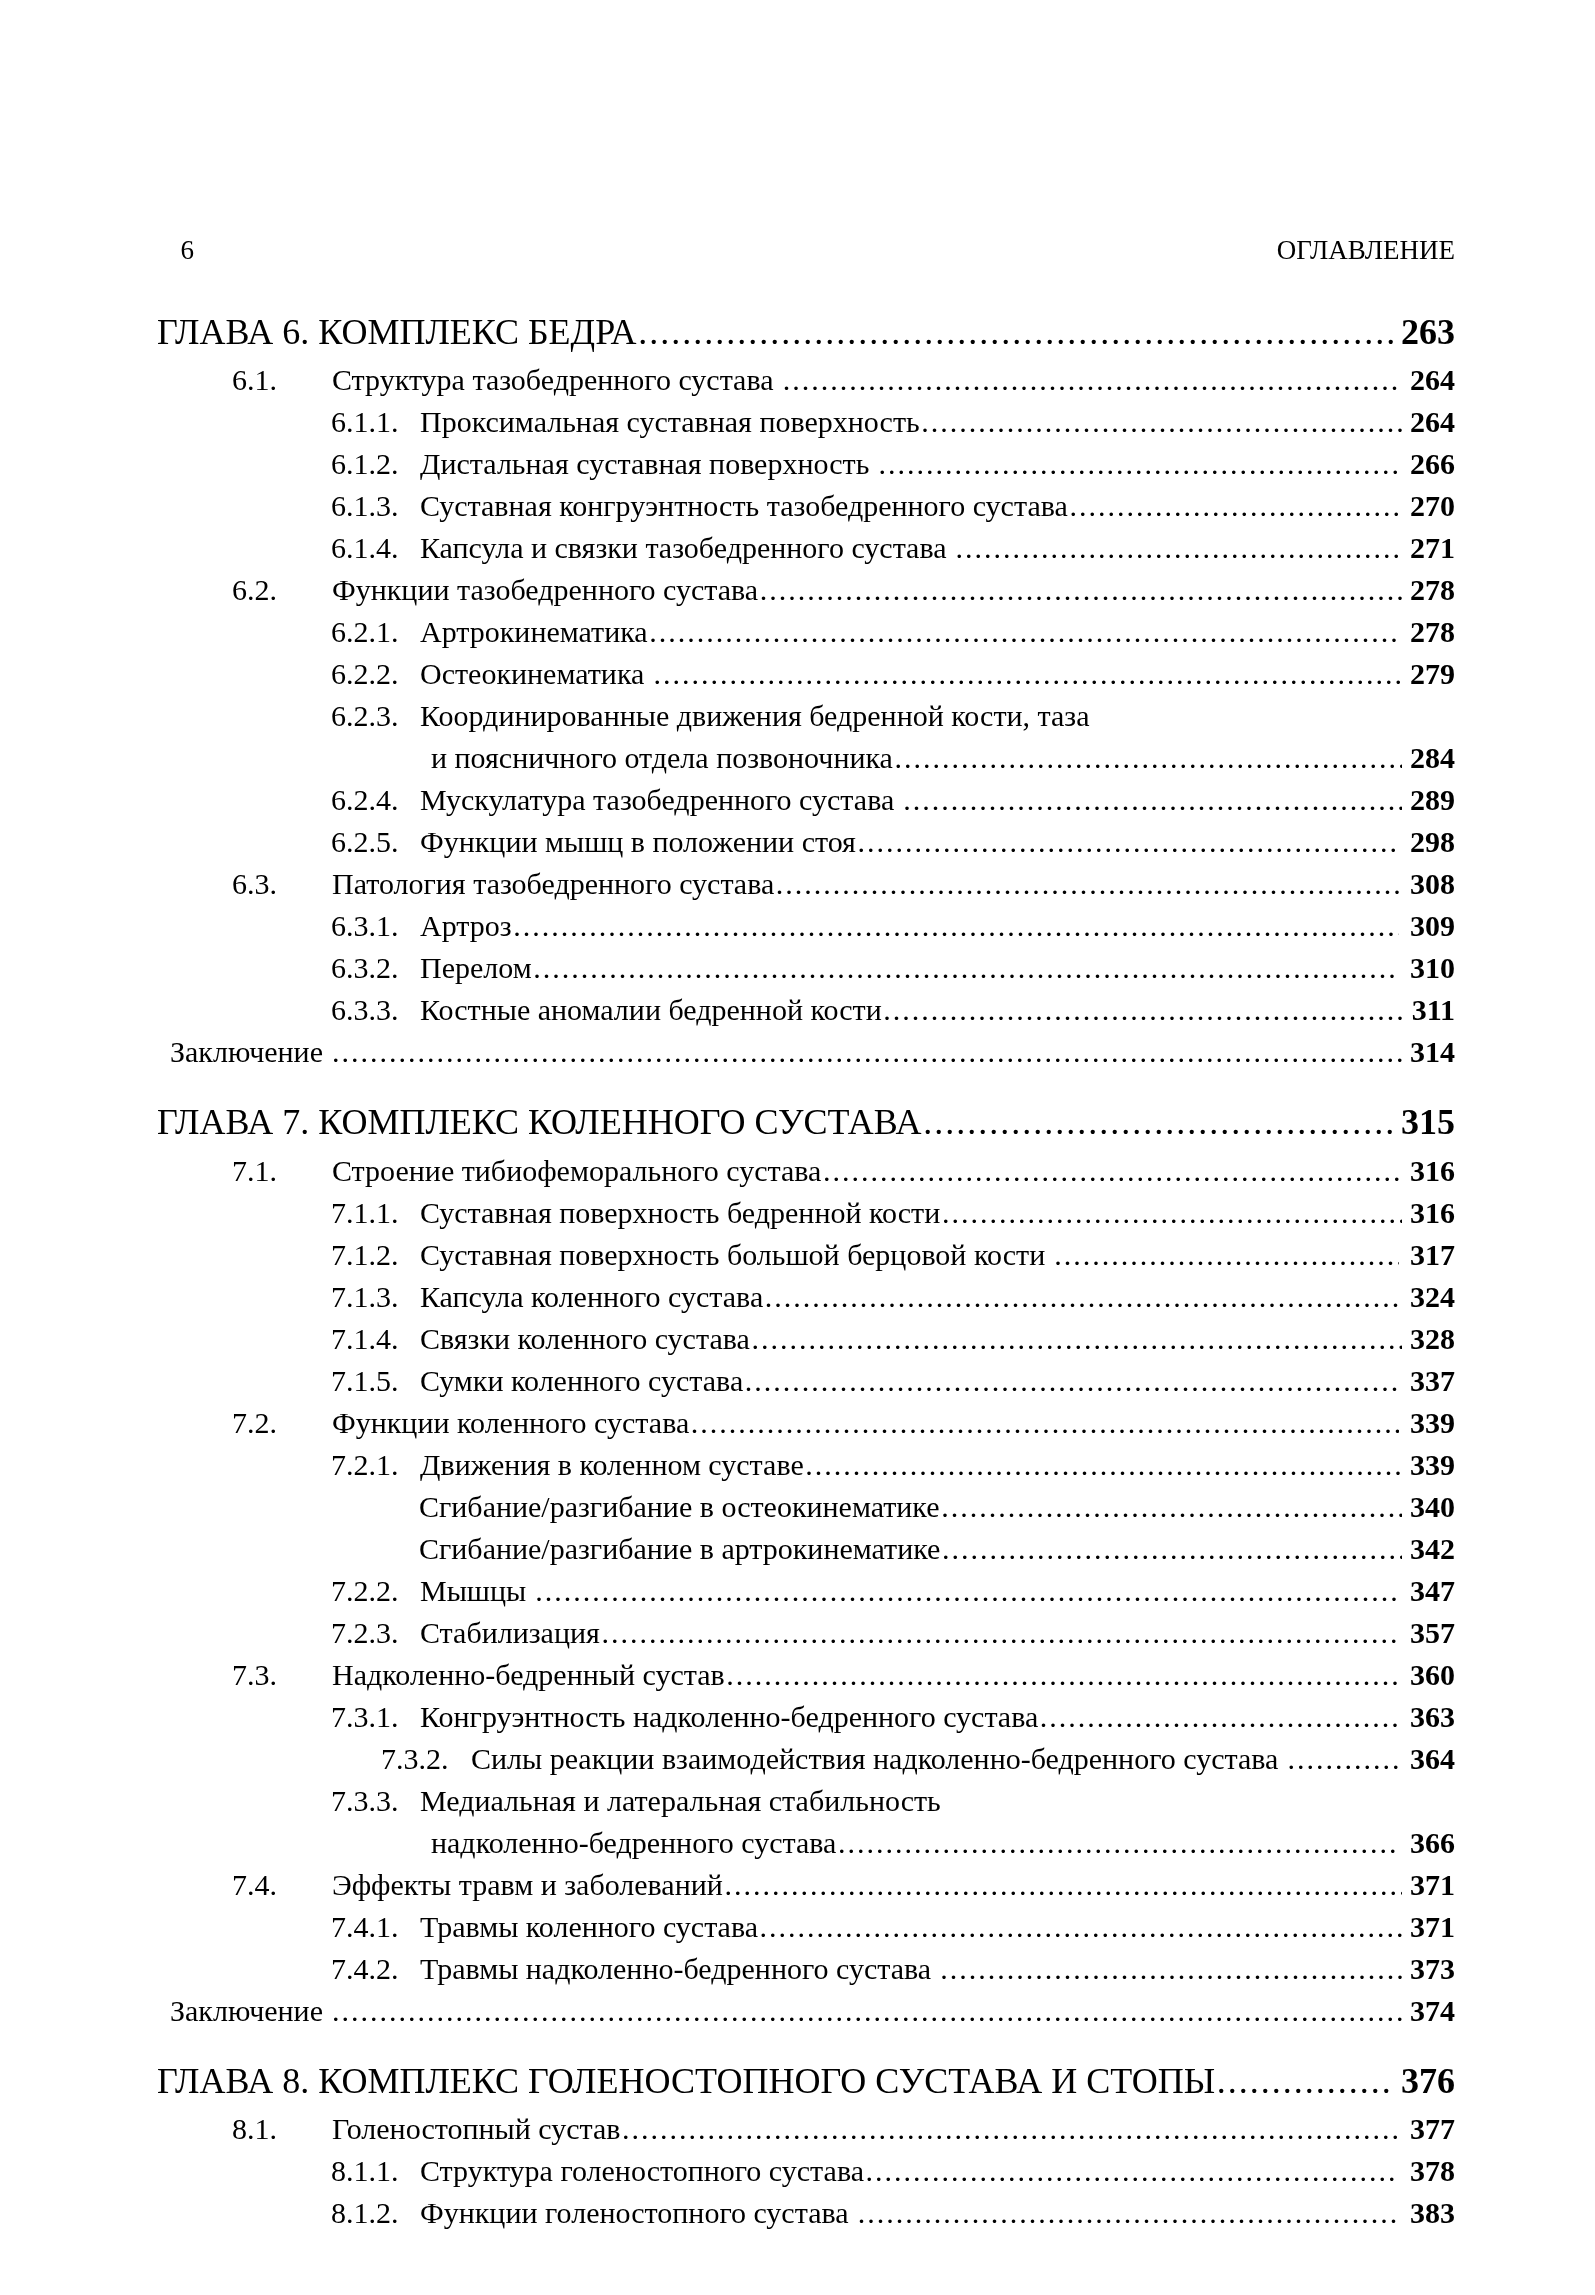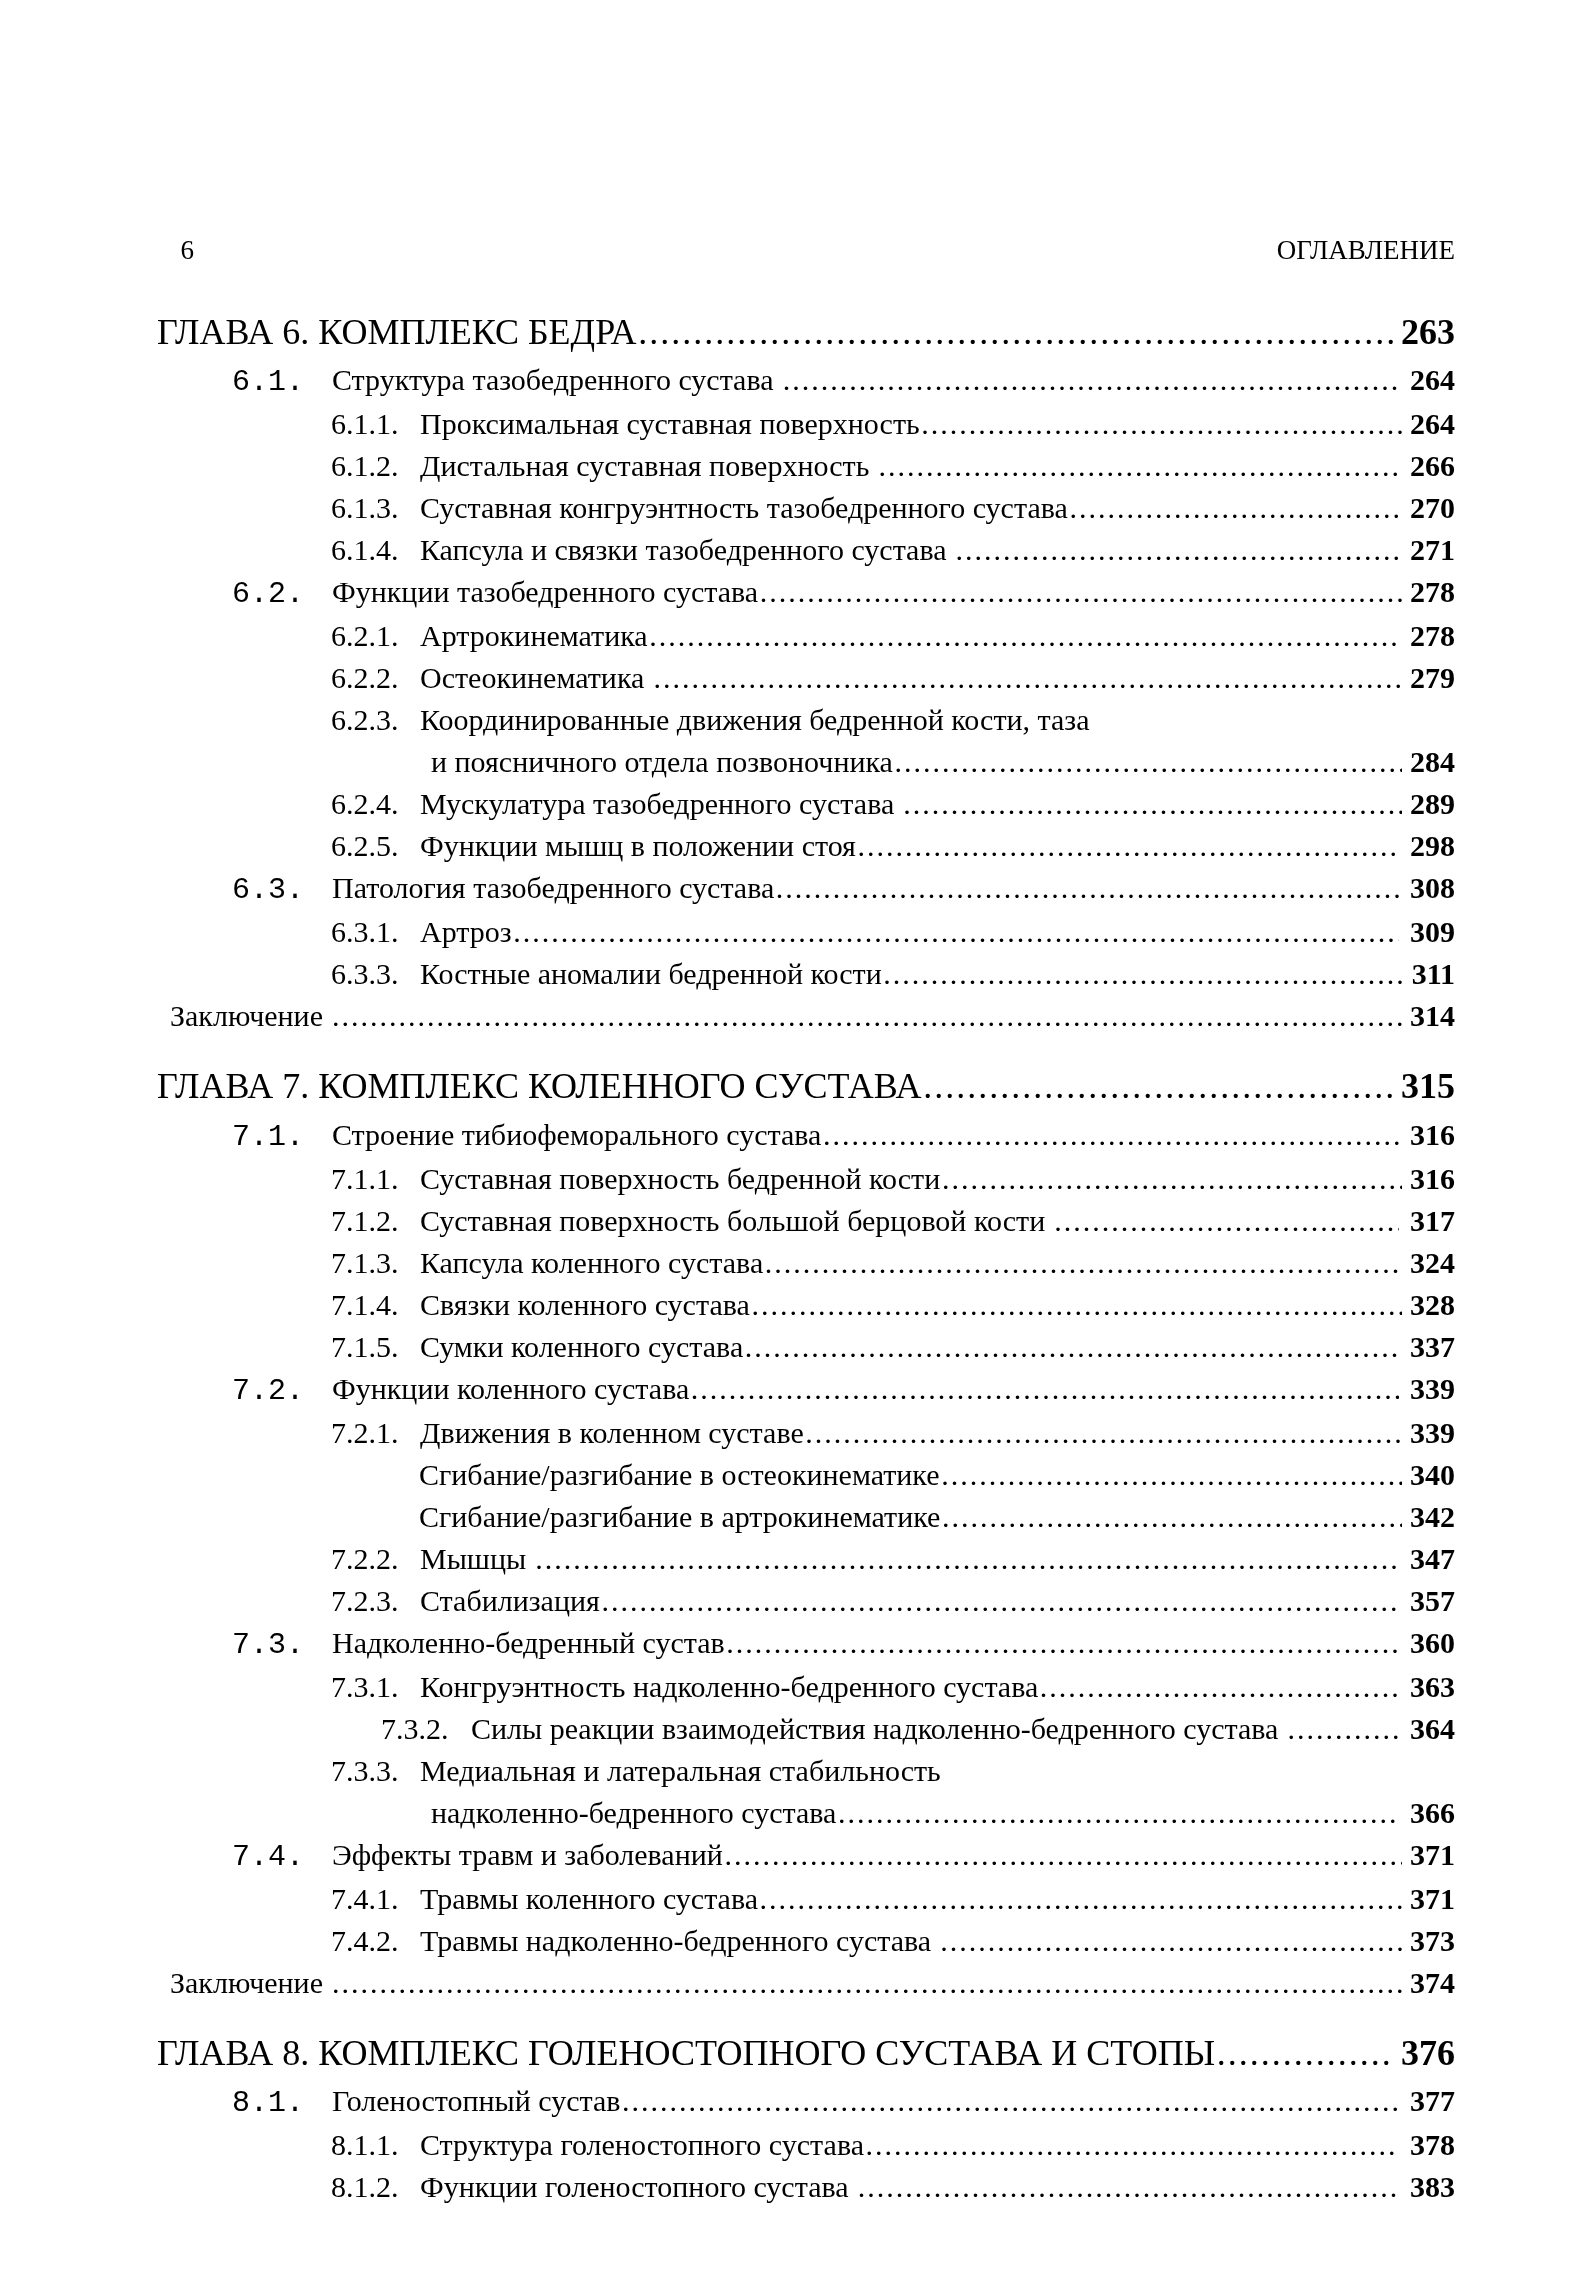--- a/index.html
+++ b/index.html
@@ -33,21 +33,21 @@
   .leader{
     flex:1 1 auto;min-width:0;overflow:hidden;
     white-space:nowrap;margin:0 3.3px 0 1.6px;
   }
   .leader::after{
     content:"........................................................................................................................................................................................";
     letter-spacing:2px;
   }
   .page-no{flex:none;min-width:50px;text-align:right;font-weight:bold;}
   
-  .l1{padding-left:75px;}   .l1 .num{width:100px;font-family:Liberation Mono, monospace;}
+  .l1{padding-left:75px;}   .l1 .num{width:100px;}
   .l2{padding-left:174px;}  .l2 .num{width:89px;}
   .l2x{padding-left:224px;} .l2x .num{width:90px;}
   .sub{padding-left:262px;}
   .cont{padding-left:274px;}
   .concl{padding-left:13px;}
 </style>
 </head>
 <body>
 
 <div class="sheet">
@@ -65,20 +65,21 @@
         <div class="row l2"><span class="num">6.1.4.</span><span class="title">Капсула и связки тазобедренного сустава </span><span class="leader"></span><span class="page-no"> 271</span></div>
         <div class="row l1"><span class="num">6.2.</span><span class="title">Функции тазобедренного сустава</span><span class="leader"></span><span class="page-no">278</span></div>
         <div class="row l2"><span class="num">6.2.1.</span><span class="title">Артрокинематика</span><span class="leader"></span><span class="page-no"> 278</span></div>
         <div class="row l2"><span class="num">6.2.2.</span><span class="title">Остеокинематика </span><span class="leader"></span><span class="page-no">279</span></div>
         <div class="row l2"><span class="num">6.2.3.</span><span class="title">Координированные движения бедренной кости, таза</span></div>
         <div class="row cont"><span class="title">и поясничного отдела позвоночника</span><span class="leader"></span><span class="page-no">284</span></div>
         <div class="row l2"><span class="num">6.2.4.</span><span class="title">Мускулатура тазобедренного сустава </span><span class="leader"></span><span class="page-no">289</span></div>
         <div class="row l2"><span class="num">6.2.5.</span><span class="title">Функции мышц в положении стоя</span><span class="leader"></span><span class="page-no"> 298</span></div>
         <div class="row l1"><span class="num">6.3.</span><span class="title">Патология тазобедренного сустава</span><span class="leader"></span><span class="page-no"> 308</span></div>
         <div class="row l2"><span class="num">6.3.1.</span><span class="title">Артроз</span><span class="leader"></span><span class="page-no"> 309</span></div>
+        <div class="row l2"><span class="num">6.3.2.</span><span class="title">Перелом</span><span class="leader"></span><span class="page-no"> 310</span></div>
         <div class="row l2"><span class="num">6.3.3.</span><span class="title">Костные аномалии бедренной кости</span><span class="leader"></span><span class="page-no">311</span></div>
         <div class="row concl"><span class="title">Заключение </span><span class="leader"></span><span class="page-no">314</span></div>
       </div>
       <div class="chapter">
         <div class="row chapter-row"><span class="title">ГЛАВА 7. КОМПЛЕКС КОЛЕННОГО СУСТАВА</span><span class="leader"></span><span class="page-no">315</span></div>
         <div class="row l1"><span class="num">7.1.</span><span class="title">Строение тибиофеморального сустава</span><span class="leader"></span><span class="page-no"> 316</span></div>
         <div class="row l2"><span class="num">7.1.1.</span><span class="title">Суставная поверхность бедренной кости</span><span class="leader"></span><span class="page-no">316</span></div>
         <div class="row l2"><span class="num">7.1.2.</span><span class="title">Суставная поверхность большой берцовой кости </span><span class="leader"></span><span class="page-no"> 317</span></div>
         <div class="row l2"><span class="num">7.1.3.</span><span class="title">Капсула коленного сустава</span><span class="leader"></span><span class="page-no">324</span></div>
         <div class="row l2"><span class="num">7.1.4.</span><span class="title">Связки коленного сустава</span><span class="leader"></span><span class="page-no">328</span></div>

